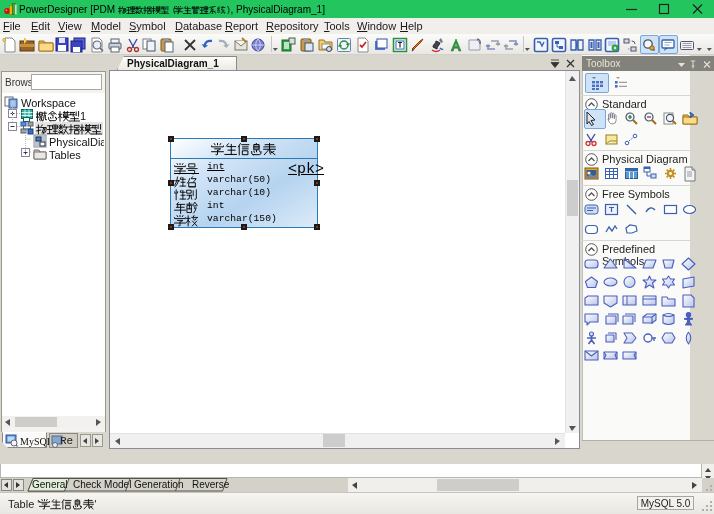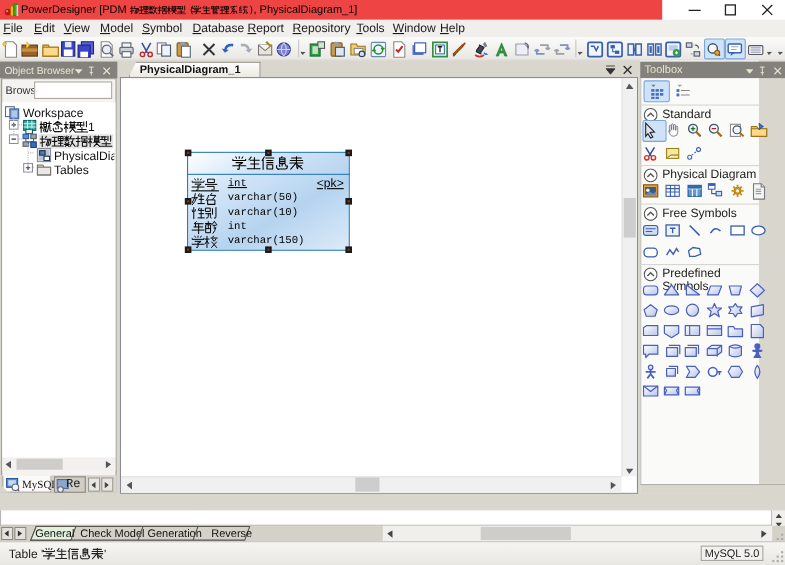--- a/index.html
+++ b/index.html
@@ -1,18 +1,18 @@
 <!DOCTYPE html>
 <html><head><meta charset="utf-8"><style>
 *{margin:0;padding:0;box-sizing:border-box}
 body{width:714px;height:514px;overflow:hidden;font-family:"Liberation Sans",sans-serif;background:#fff}
 .abs{position:absolute}
 </style></head><body>
 <div class="abs" style="left:0;top:0;width:714px;height:514px;background:#fff">
-    <div class="abs" style="left:0;top:0;width:602px;height:18px;background:#ef4444">
+    <div class="abs" style="left:0;top:0;width:714px;height:18px;background:#22c55e">
       <svg class="abs" style="left:4px;top:3px" width="13" height="12" viewBox="0 0 13 12">
 <circle cx="3.2" cy="8" r="3" fill="#cc1111"></circle>
         <circle cx="2.4" cy="7.2" r="1" fill="#ee7777"></circle>
 <rect x="5.6" y="2.5" width="2.6" height="9" fill="#f4b400" stroke="#8a6d00" stroke-width=".5"></rect>
 <rect x="8.7" y="0.5" width="2.8" height="11" fill="#44aa22" stroke="#1d5c10" stroke-width=".5"></rect>
 <rect x="11" y="1.5" width="1.6" height="10" fill="#cfd8dc"></rect>
       </svg>
       <div class="abs" style="left:19px;top:4px;font-size:10px;color:#000;white-space:nowrap">PowerDesigner [PDM <svg width="112.5" height="8.5" viewBox="0 0 112.5 8.5" style="vertical-align:-1px">
           <g transform="translate(0.0,0) scale(8.50)">
             <path d="M.22.07V.92M.04.3H.44M.05.63L.44.55M.56.08L.5.2M.5.32H.93Q.93.62.85.76Q.8.84.72.8M.7.36L.55.82M.82.36L.66.88" fill="none" stroke="#000" stroke-width="0.088" stroke-linecap="round" stroke-linejoin="round"></path>
@@ -259,28 +259,20 @@
       </svg>
       <div class="abs" style="left:697px;top:12px;line-height:0"><svg width="5" height="3" viewBox="0 0 5 3">
           <polygon points="0,0 5,0 2,3" fill="#555"></polygon>
         </svg></div>
       <div class="abs" style="left:707px;top:12px;line-height:0"><svg width="5" height="3" viewBox="0 0 5 3">
           <polygon points="0,0 5,0 2,3" fill="#555"></polygon>
         </svg></div>
     </div>
     <div class="abs" style="left:0;top:55px;width:714px;height:396px;background:#d9d6cd"></div>
     <div class="abs" style="left:0;top:55px;width:107px;height:394px;overflow:hidden">
-      <div class="abs" style="left:0;top:1px;width:107px;height:15px;background:#82817c;color:#e8e4d0;font-size:9.3px">
-        <span class="abs" style="left:4px;top:3px">Object Browser</span>
-        <svg class="abs" style="left:68px;top:4px" width="36" height="9" viewBox="0 0 36 9">
-          <path d="M0 3h7l-3.5 4z" fill="#e8e4d0"></path>
-          <path d="M15 1v5M12.8 1h4.4M13.6 6h2.8M15 6v2.5" stroke="#e8e4d0" fill="none" stroke-width=".9"></path>
-          <path d="M26 1.5l6 6M32 1.5l-6 6" stroke="#e8e4d0" stroke-width="1.1"></path>
-        </svg>
-      </div>
       <div class="abs" style="left:1px;top:16px;width:105px;height:377px;background:#f4f3f0;border:1px solid #9a988f"></div>
       <div class="abs" style="left:5px;top:22px;font-size:10px;color:#333">Browser:</div>
       <div class="abs" style="left:31px;top:19px;width:71px;height:16px;background:#fff;border:1px solid #a9a7a0"></div>
       <div class="abs" style="left:2px;top:38px;width:103px;height:323px;background:#fff"></div>
       <svg class="abs" style="left:4px;top:41px" width="14" height="13" viewBox="0 0 14 13">
 <rect x="1" y="1" width="8" height="9" fill="#fff" stroke="#667"></rect>
         <rect x="5" y="3" width="8" height="9" fill="#7a9fd4" stroke="#345f9e"></rect>
         <rect x="6.5" y="4.5" width="5" height="6" fill="#adc8ea"></rect>
       </svg>
       <div class="abs" style="left:21px;top:42px;font-size:11px;color:#111">Workspace</div>
@@ -442,21 +434,21 @@
       </svg></div>
     <div class="abs" style="left:174px;top:161px"><svg width="24.0" height="12.0" viewBox="0 0 24.0 12.0" style="vertical-align:0px">
         <g transform="translate(0.0,0) scale(12.00)">
           <path d="M.25.04L.31.14M.5.02V.14M.75.04L.69.14M.05.22V.3H.95V.22M.28.45H.74Q.66.52.56.56M.5.56V.88Q.5.95.38.9M.04.67H.96" fill="none" stroke="#000" stroke-width="0.075" stroke-linecap="round" stroke-linejoin="round"></path>
         </g>
         <g transform="translate(12.0,0) scale(12.00)">
           <path d="M.26.07H.74V.33H.26ZM.06.47H.94M.2.62H.72V.84Q.72.95.54.9" fill="none" stroke="#000" stroke-width="0.075" stroke-linecap="round" stroke-linejoin="round"></path>
         </g>
       </svg></div>
     <div class="abs" style="left:207px;top:161px;font-family:'Liberation Mono',monospace;font-size:9.7px;color:#000;text-decoration:underline;">int</div>
-    <div class="abs" style="left:288px;top:161px;font-family:Liberation Sans, sans-serif;font-size:11px;color:#000;text-decoration:underline">&lt;pk&gt;</div>
+    <div class="abs" style="left:288px;top:161px;font-family:Liberation Mono, monospace;font-size:15px;color:#000;text-decoration:underline">&lt;pk&gt;</div>
     <div class="abs" style="left:174px;top:173px;width:25px;height:1px;background:#000"></div>
     <div class="abs" style="left:174px;top:174px"><svg width="24.0" height="12.0" viewBox="0 0 24.0 12.0" style="vertical-align:0px">
         <g transform="translate(0.0,0) scale(12.00)">
           <path d="M.3.08Q.26.5.06.78M.02.4H.46M.4.36Q.3.7.08.92M.6.1L.52.24M.55.27H.94M.58.52H.92M.5.84H.98M.74.12V.84" fill="none" stroke="#000" stroke-width="0.075" stroke-linecap="round" stroke-linejoin="round"></path>
         </g>
         <g transform="translate(12.0,0) scale(12.00)">
           <path d="M.55.06L.44.2M.46.22H.84Q.74.42.6.52M.3.22Q.28.4.12.6M.26.56H.78V.9H.26ZM.26.9H.78" fill="none" stroke="#000" stroke-width="0.075" stroke-linecap="round" stroke-linejoin="round"></path>
         </g>
       </svg></div>
     <div class="abs" style="left:207px;top:174px;font-family:'Liberation Mono',monospace;font-size:9.7px;color:#000;">varchar(50)</div>

